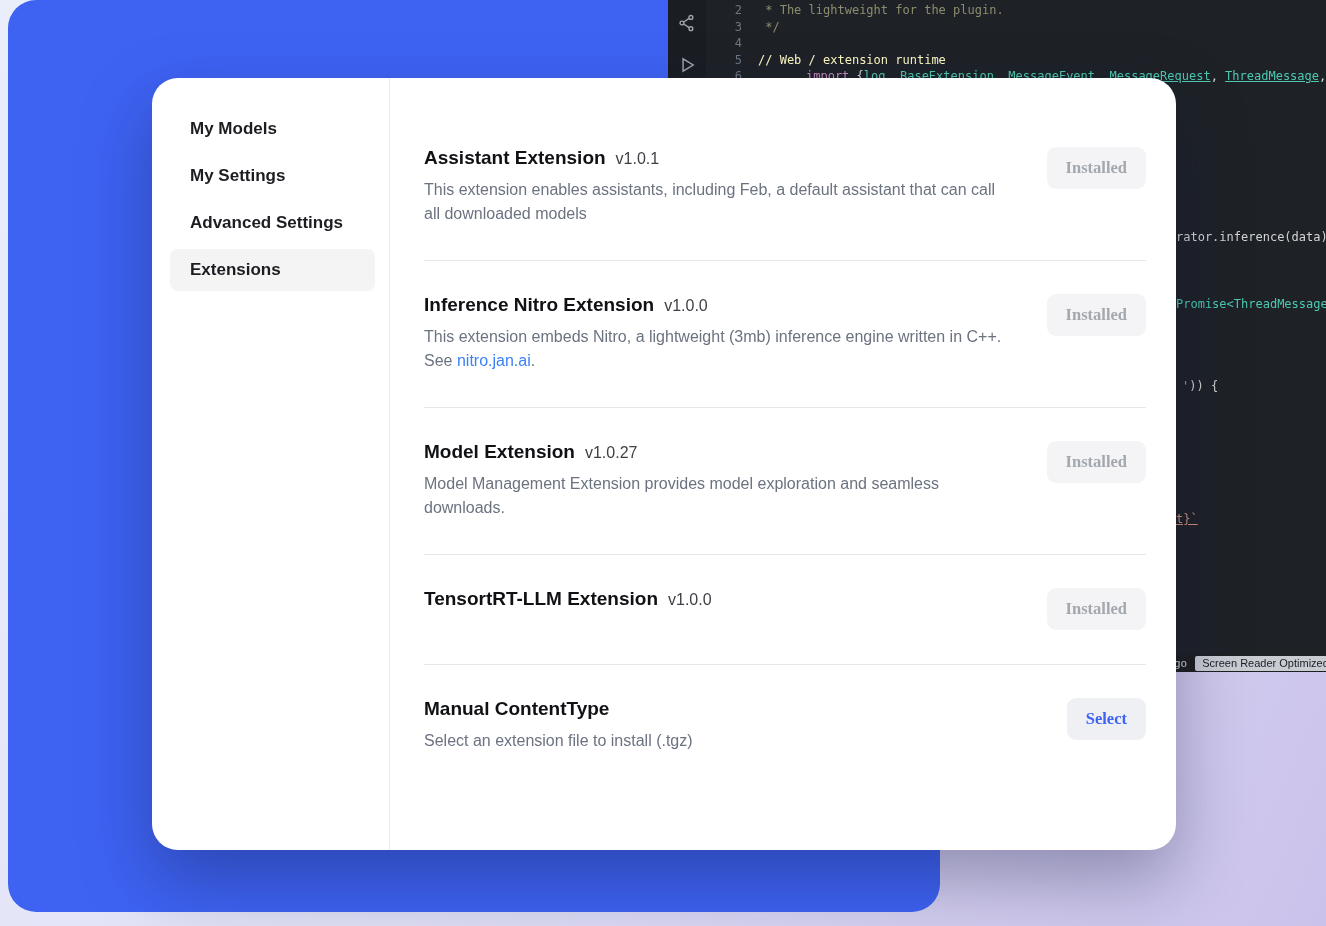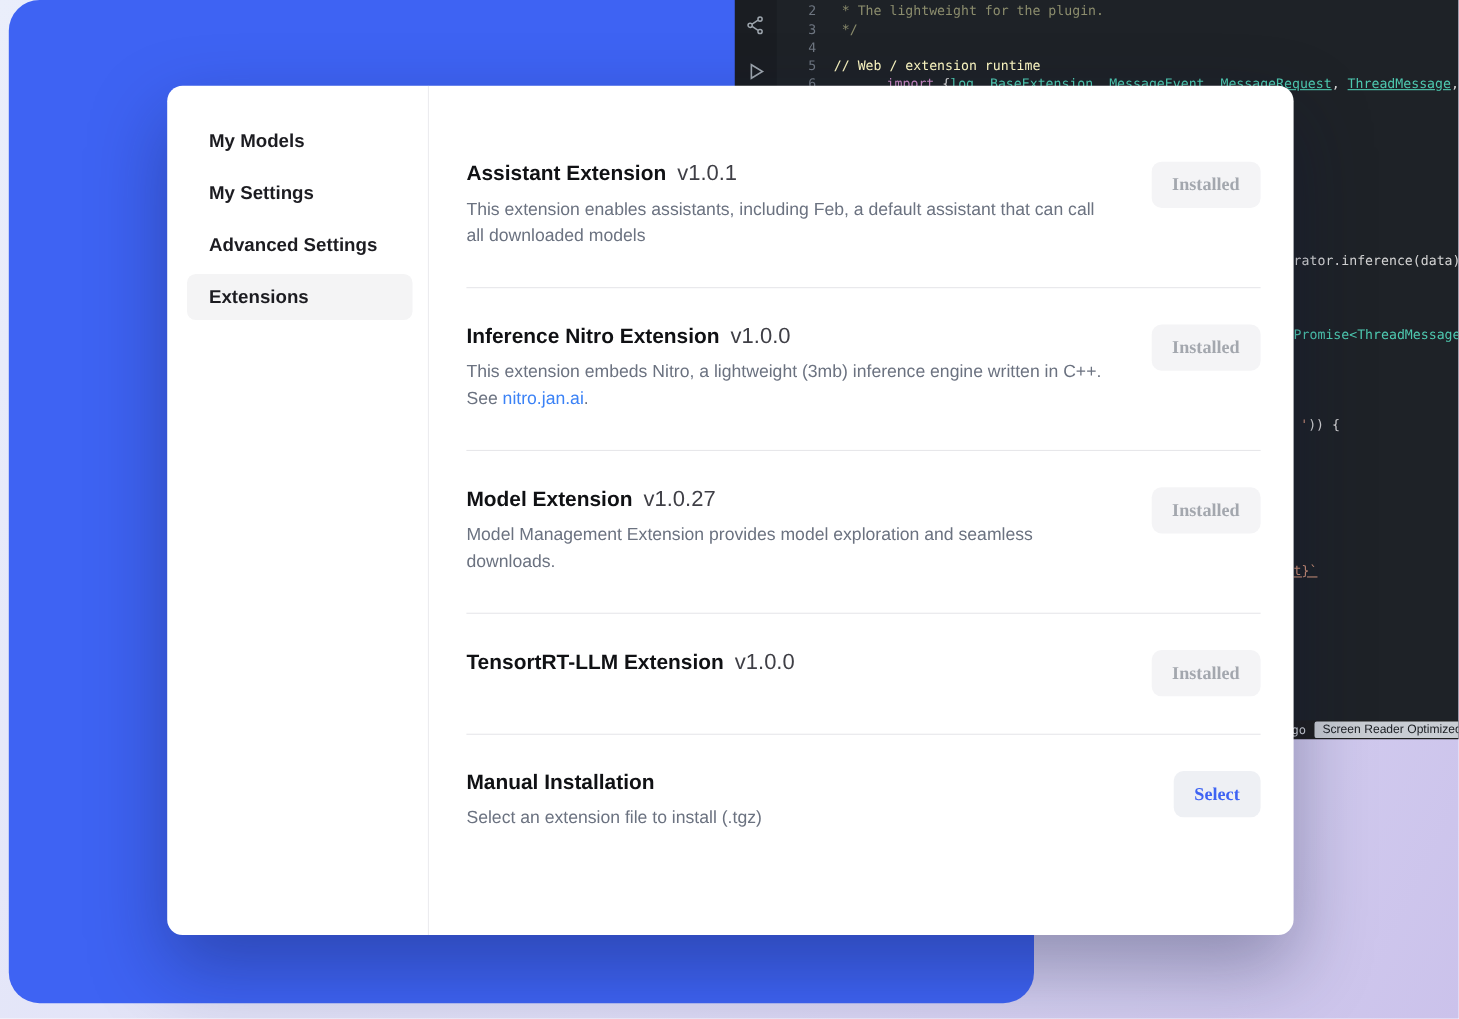--- a/index.html
+++ b/index.html
@@ -57,21 +57,21 @@
   .status-inner{ margin-left:506px; display:flex; align-items:center; gap:8px; }
   .status-go{ color:#cfd3d8; font-size:11px; font-family:"DejaVu Sans Mono", monospace; }
   .status-badge{
     background:#c9cdd3; color:#1b1e23; font-size:11px; line-height:13px;
     padding:1px 7px; border-radius:2px; white-space:nowrap;
   }
 
   
   .modal{
     position:absolute; left:152px; top:78px; width:1024px; height:772px;
-    background:#ffffff; border-radius:14px; overflow:hidden;
+    background:#ffffff; border-radius:26px; overflow:hidden;
     box-shadow:0 30px 70px rgba(15,20,60,.35);
     display:flex;
   }
   .side{
     width:238px; flex:none; border-right:1px solid #ececef;
     padding:30px 14px 0 18px;
   }
   .nav-item{
     font-size:17px; font-weight:700; color:#1c1c21;
     padding:11px 20px; border-radius:8px; margin-bottom:5px; cursor:pointer;
@@ -82,21 +82,21 @@
   .ext{
     display:flex; justify-content:space-between; align-items:flex-start;
     padding:33px 0 34px; border-bottom:1px solid #e7e7ea;
   }
   .ext.last{ border-bottom:none; }
   .ext-info{ max-width:578px; }
   .ext-title{
     font-size:19px; font-weight:700; color:#101114; margin:0;
     display:flex; align-items:baseline; gap:10px;
   }
-  .ver{ font-size:20px; font-weight:400; color:#3f3f46; }
+  .ver{ font-size:16px; font-weight:400; color:#3f3f46; }
   .desc{ margin:9px 0 0; font-size:16px; line-height:24px; color:#6b7280; }
   .desc a{ color:#3b82f6; text-decoration:none; cursor:pointer; }
 
   .btn{
     border:none; border-radius:9px; font-size:16.5px; font-weight:600;
     padding:11px 19px; font-family:Liberation Serif, serif; cursor:pointer; flex:none; white-space:nowrap;
   }
   .btn.installed{ background:#f4f4f6; color:#a3a7ae; cursor:default; }
   .btn.select{ background:#eef0f4; color:#3e63f3; }
 </style>
@@ -207,21 +207,21 @@
           <span>TensortRT-LLM Extension</span>
           <span class="ver">v1.0.0</span>
         </h3>
       </div>
       <button type="button" class="btn installed">Installed</button>
     </div>
 
     <div class="ext last">
       <div class="ext-info">
         <h3 class="ext-title">
-          <span>Manual Installation</span>
+          <span>Manual ContentType</span>
         </h3>
         <p class="desc">Select an extension file to install (.tgz)</p>
       </div>
       <button type="button" class="btn select">Select</button>
     </div>
 
   </div>
 </div>
 
 </body></html>

